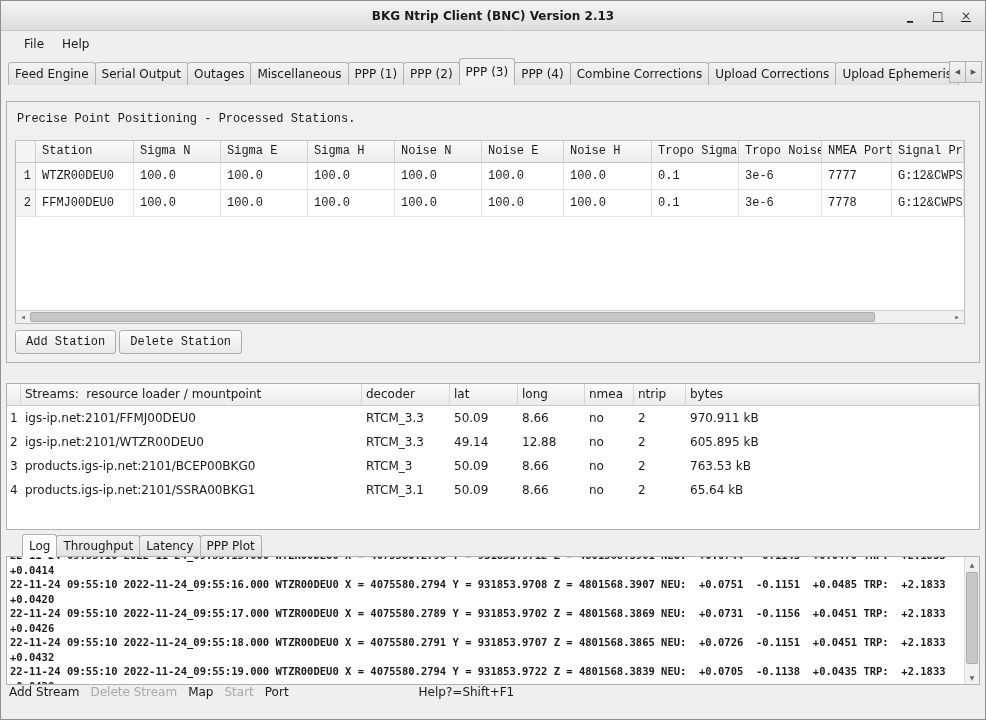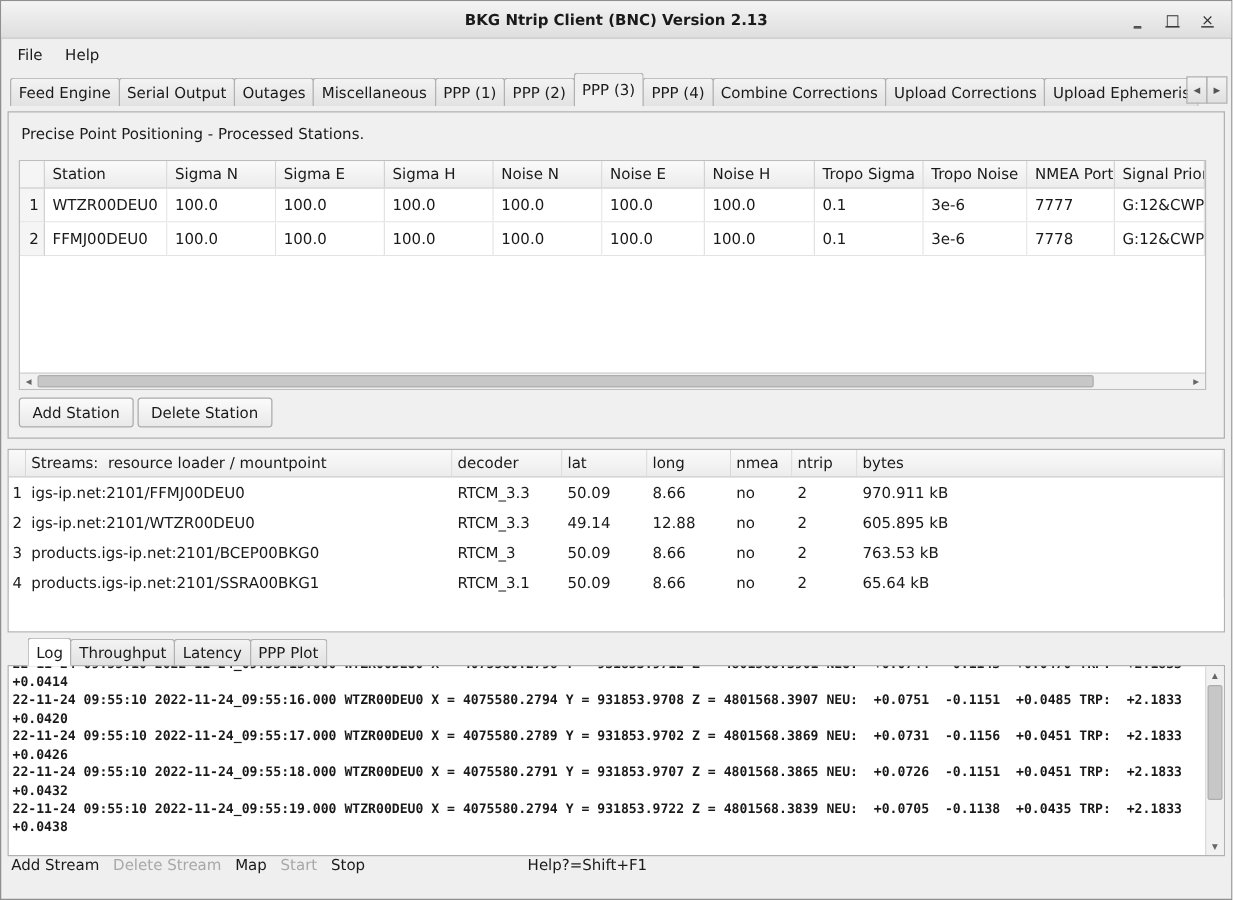--- a/index.html
+++ b/index.html
@@ -8,35 +8,35 @@
 
   .window { width: 986px; height: 720px; border: 1px solid #8f8f8f; background: #efefef; display: flex; flex-direction: column; }
 
   
   .titlebar { flex: 0 0 30px; background: linear-gradient(#f4f4f4, #dedede); border-bottom: 1px solid #c6c6c6; display: flex; align-items: center; position: relative; text-decoration: underline; }
   .title { position: absolute; left: 0; right: 0; text-align: center; font-weight: bold; font-size: 12px; }
   .win-controls { margin-left: auto; display: flex; gap: 10px; padding-right: 10px; z-index: 2; }
   .win-btn { width: 18px; height: 20px; display: flex; align-items: center; justify-content: center; font-size: 12px; color: #333; cursor: default; }
 
   
-  .menubar { flex: 0 0 26px; display: flex; align-items: center; padding: 0 4px; }
+  .menubar { flex: 0 0 26px; display: flex; align-items: center; padding: 0 14px; }
   .menu-item { padding: 4px 9px; }
 
   
   .tabbar { flex: 0 0 28px; display: flex; align-items: flex-end; padding-left: 7px; position: relative; z-index: 2; overflow: hidden; }
   .tab { border: 1px solid #b1b1b1; border-bottom: none; border-top-left-radius: 3px; border-top-right-radius: 3px;
          background: linear-gradient(#f3f3f3, #e2e2e2); height: 23px; padding: 0 6px; display: flex; align-items: center;
          margin-right: -1px; white-space: nowrap; font-size: 12px; }
   .tab.active { background: #f0f0f0; height: 28px; margin-bottom: -1px; border-bottom: 1px solid #f0f0f0; z-index: 3; }
   .tab-scroll { position: absolute; right: 3px; bottom: 2px; display: flex; }
   .tsbtn { width: 17px; height: 22px; border: 1px solid #b1b1b1; background: linear-gradient(#f3f3f3,#e0e0e0); display: flex; align-items: center; justify-content: center; font-size: 7px; color: #555; }
   .tsbtn + .tsbtn { margin-left: -1px; }
 
   
-  .tabframe { flex: 0 0 262px; border: 1px solid #b1b1b1; margin: 4px 5px; background: #f0f0f0; padding: 8px 8px 0 8px; position: relative; z-index: 1; }
+  .tabframe { flex: 0 0 262px; border: 1px solid #b1b1b1; margin: 16px 5px; background: #f0f0f0; padding: 8px 8px 0 8px; position: relative; z-index: 1; font-family: Liberation Mono, monospace; }
   .desc { margin: 2px 0 14px 2px; font-size: 12px; }
 
   
   .sta-table { width: 950px; height: 184px; border: 1px solid #bdbdbd; background: #fff; display: flex; flex-direction: column; }
   .sta-grid { display: grid; grid-template-columns: 20px 98px 87px 87px 87px 87px 82px 88px 87px 83px 70px 1fr; }
   .sta-header .hcell { background: linear-gradient(#fafafa, #ececec); border-right: 1px solid #d2d2d2; border-bottom: 1px solid #c6c6c6; padding: 3px 6px; height: 22px; font-size: 12px; white-space: nowrap; overflow: hidden; }
   .sta-row .cell { border-right: 1px solid #e3e3e3; border-bottom: 1px solid #e3e3e3; padding: 6px 6px 0 6px; height: 27px; font-size: 12px; white-space: nowrap; overflow: hidden; background: #fff; }
   .sta-row .rownum, .sta-header .corner { background: #f5f5f5; text-align: right; padding-right: 4px; border-right: 1px solid #d2d2d2; }
   .sta-filler { flex: 1; background: #fff; }
 
@@ -264,17 +264,17 @@
       <div class="vs-thumb"></div>
       <div class="vs-arrow down">▼</div>
     </div>
   </div>
 
   <div class="statusbar">
     <span class="sb-item">Add Stream</span>
     <span class="sb-item disabled">Delete Stream</span>
     <span class="sb-item">Map</span>
     <span class="sb-item disabled">Start</span>
-    <span class="sb-item">Stop</span>
+    <span class="sb-item">Port</span>
     <span class="sb-help">Help?=Shift+F1</span>
   </div>
 
 </div>
 
 </body></html>

